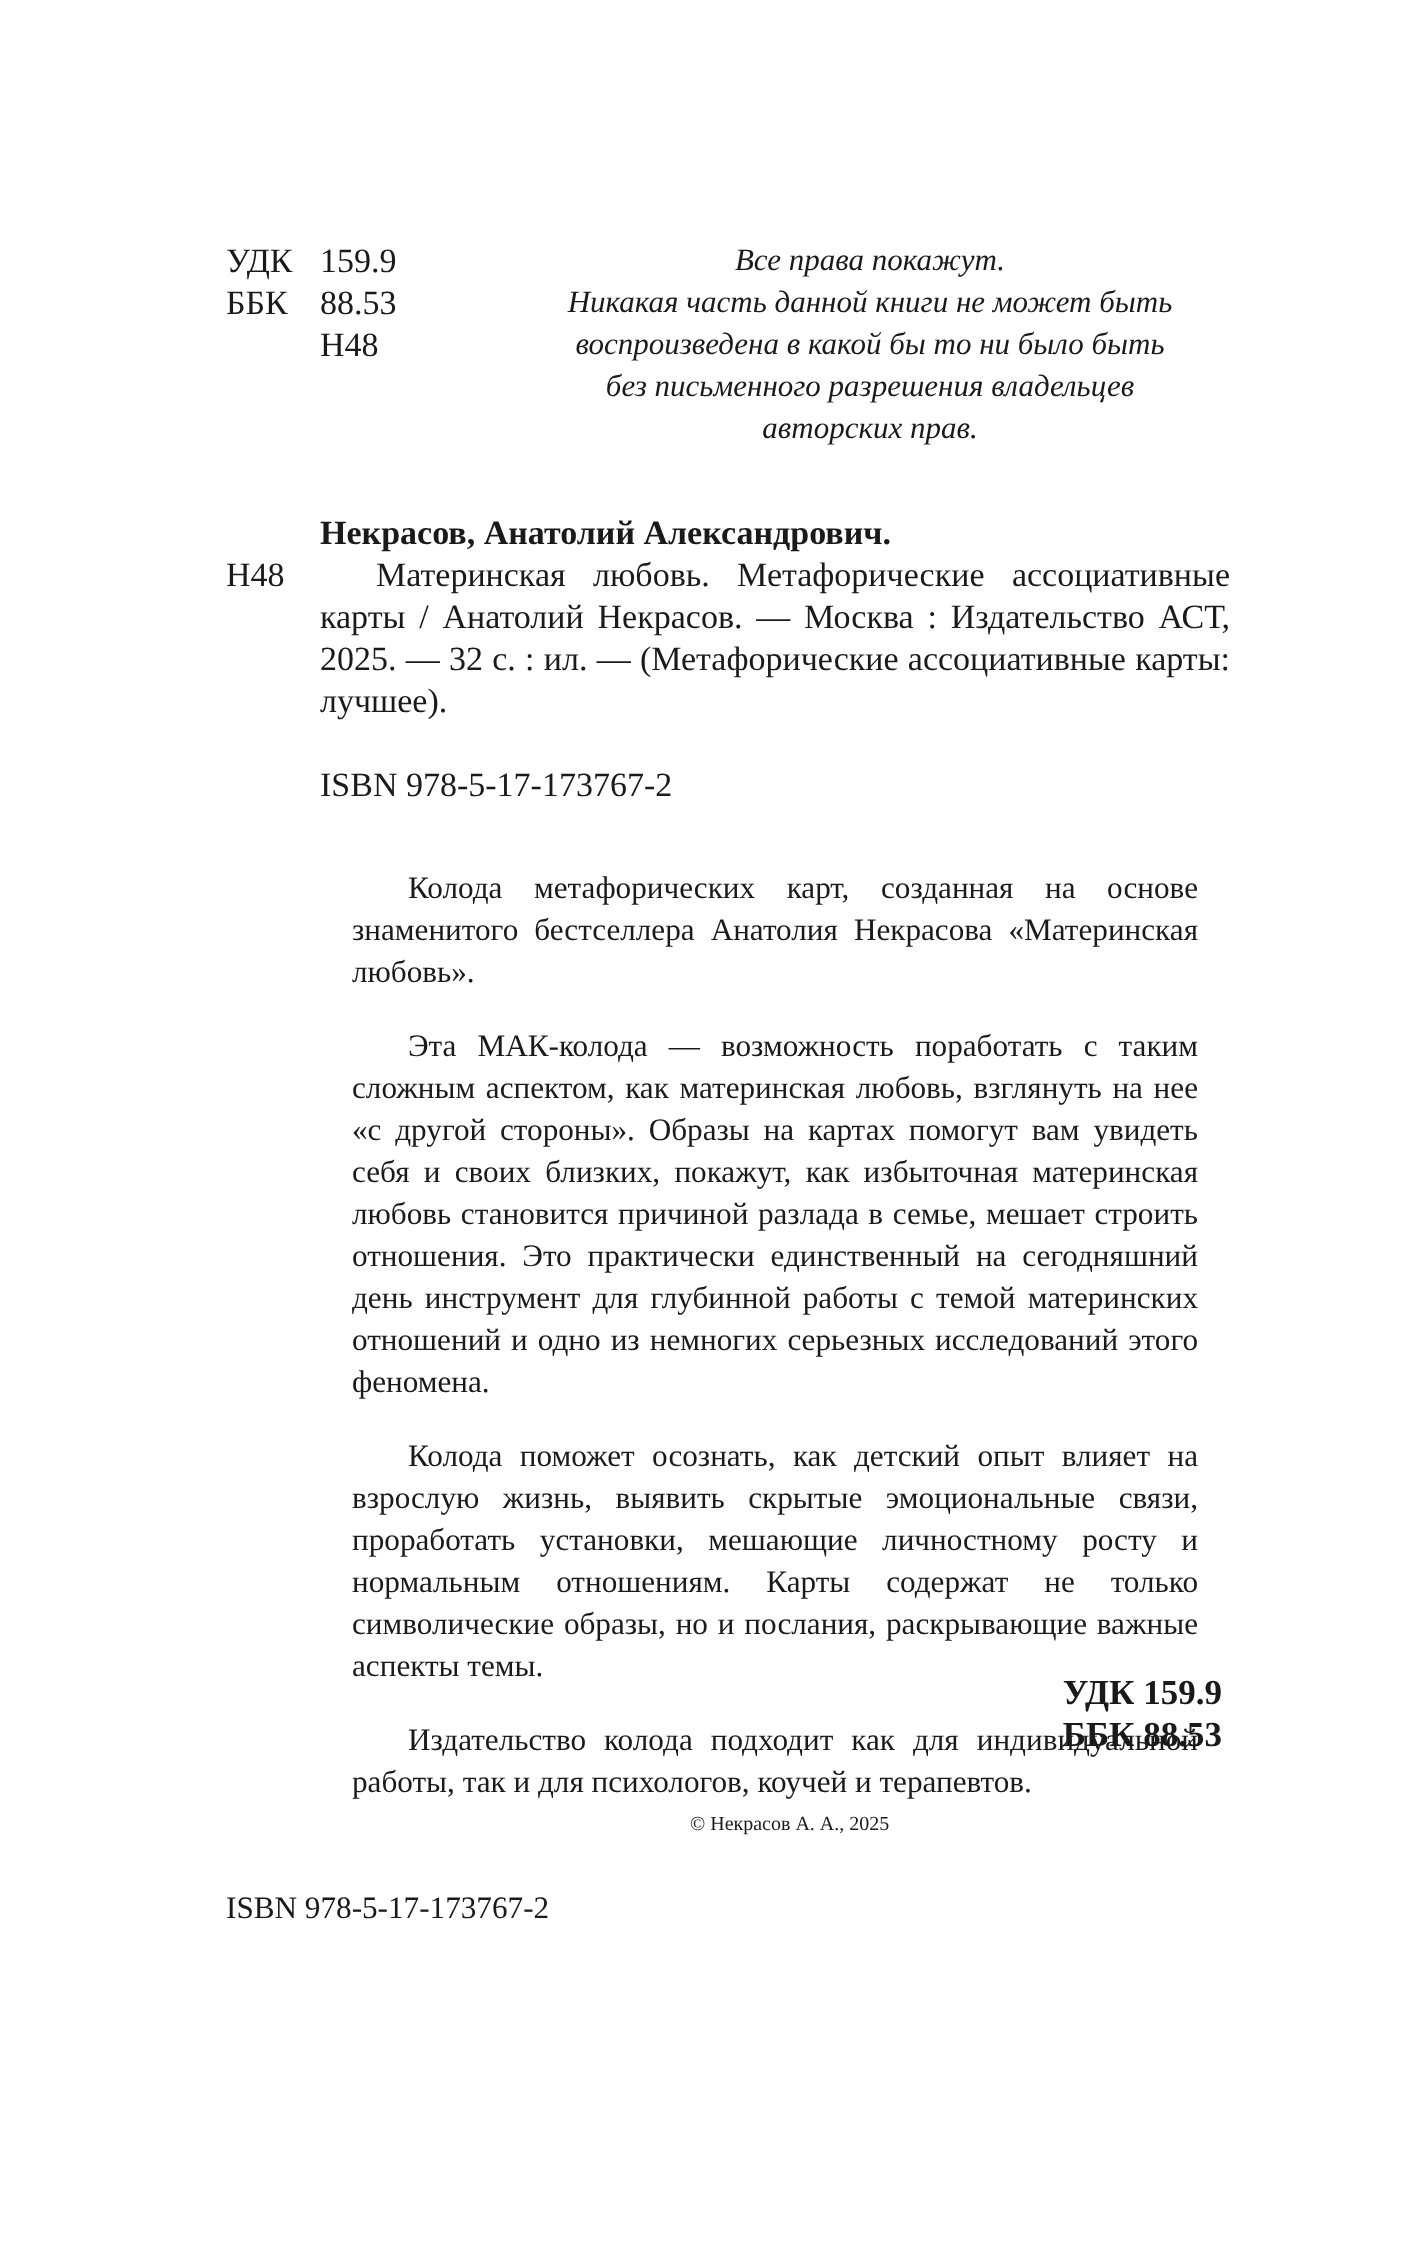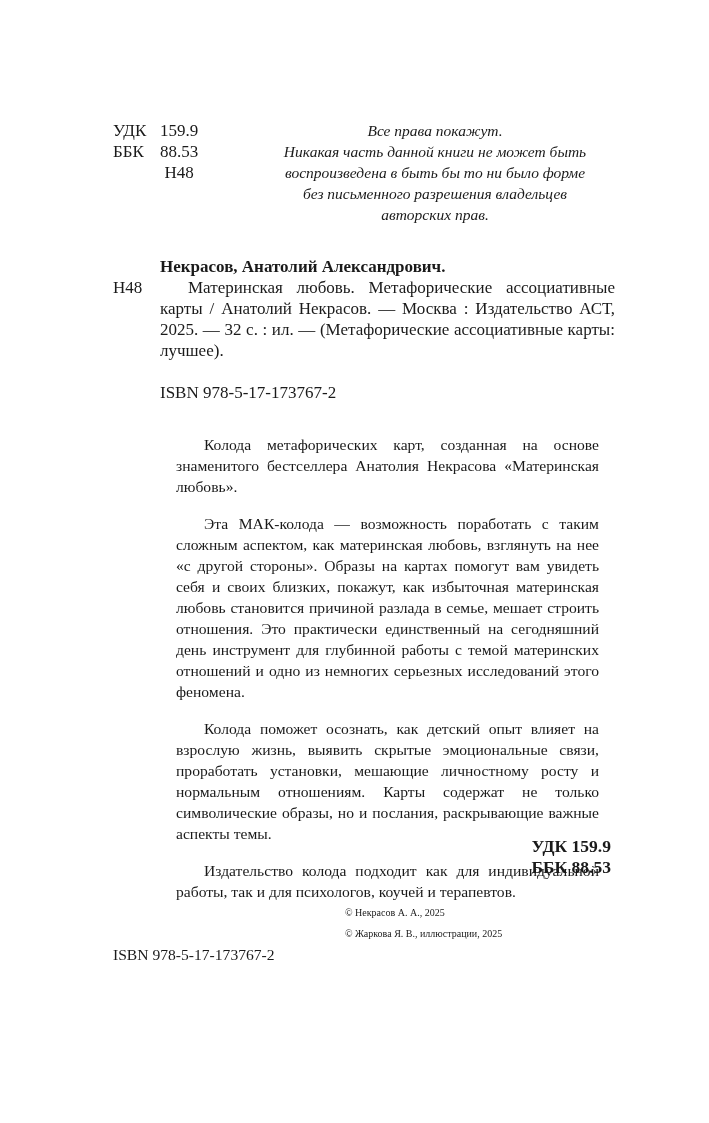--- a/index.html
+++ b/index.html
@@ -1,20 +1,20 @@
 <!DOCTYPE html>
 <html><head>
 <meta charset="utf-8">
 <style>
   html, body { margin: 0; padding: 0; background: #ffffff; }
   body { width: 709px; height: 1123px; position: relative; overflow: hidden;
          font-family: "Liberation Serif", "DejaVu Serif", serif; color: #1a1a1a; }
   .abs { position: absolute; }
   .codes { left: 113px; top: 120px; font-size: 17px; line-height: 21px; }
-  .codes .row { display: flex; justify-content: center; }
+  .codes .row { display: flex; }
   .codes .k { width: 47px; }
   .rights { left: 250px; top: 120px; width: 370px; text-align: center;
             font-style: italic; font-size: 15.5px; line-height: 21px; }
   .author { left: 160px; top: 256px; font-weight: bold; font-size: 17px; line-height: 21px; }
   .h48 { left: 113px; top: 277px; font-size: 17px; line-height: 21px; }
   .biblio { left: 160px; top: 277px; width: 455px; font-size: 17px; line-height: 21px;
             text-align: justify; text-indent: 28px; }
   .isbn1 { left: 160px; top: 382px; font-size: 17px; line-height: 21px; }
   .annot { left: 160px; top: 418px; width: 455px; font-size: 15.6px; line-height: 21px; }
   .annot p { margin: 16px; text-indent: 28px; text-align: justify; }
@@ -36,21 +36,21 @@
   </div>
   <div class="row">
     <span class="k"></span>
     <span>Н48</span>
   </div>
 </div>
 
 <div class="abs rights">
   <div>Все права покажут.</div>
   <div>Никакая часть данной книги не может быть</div>
-  <div>воспроизведена в быть бы то ни было форме</div>
+  <div>воспроизведена в какой бы то ни было быть</div>
   <div>без письменного разрешения владельцев</div>
   <div>авторских прав.</div>
 </div>
 
 <div class="abs author">Некрасов, Анатолий Александрович.</div>
 <div class="abs h48">Н48</div>
 <div class="abs biblio">Материнская любовь. Метафорические ассоциативные карты / Анатолий Некрасов. — Москва : Издательство АСТ, 2025. — 32 с. : ил. — (Метафорические ассоциативные карты: лучшее).</div>
 <div class="abs isbn1">ISBN 978-5-17-173767-2</div>
 
 <div class="abs annot">
@@ -60,16 +60,15 @@
   <p>Издательство колода подходит как для индивидуальной работы, так и для психологов, коучей и терапевтов.</p>
 </div>
 
 <div class="abs udk2">
   <div>УДК 159.9</div>
   <div>ББК 88.53</div>
 </div>
 
 <div class="abs copy">
   <div>© Некрасов А. А., 2025</div>
-  <div>© Жаркова Я. В., иллюстрации, 2025</div>
 </div>
 
 <div class="abs isbn2">ISBN 978-5-17-173767-2</div>
 
 </body></html>

